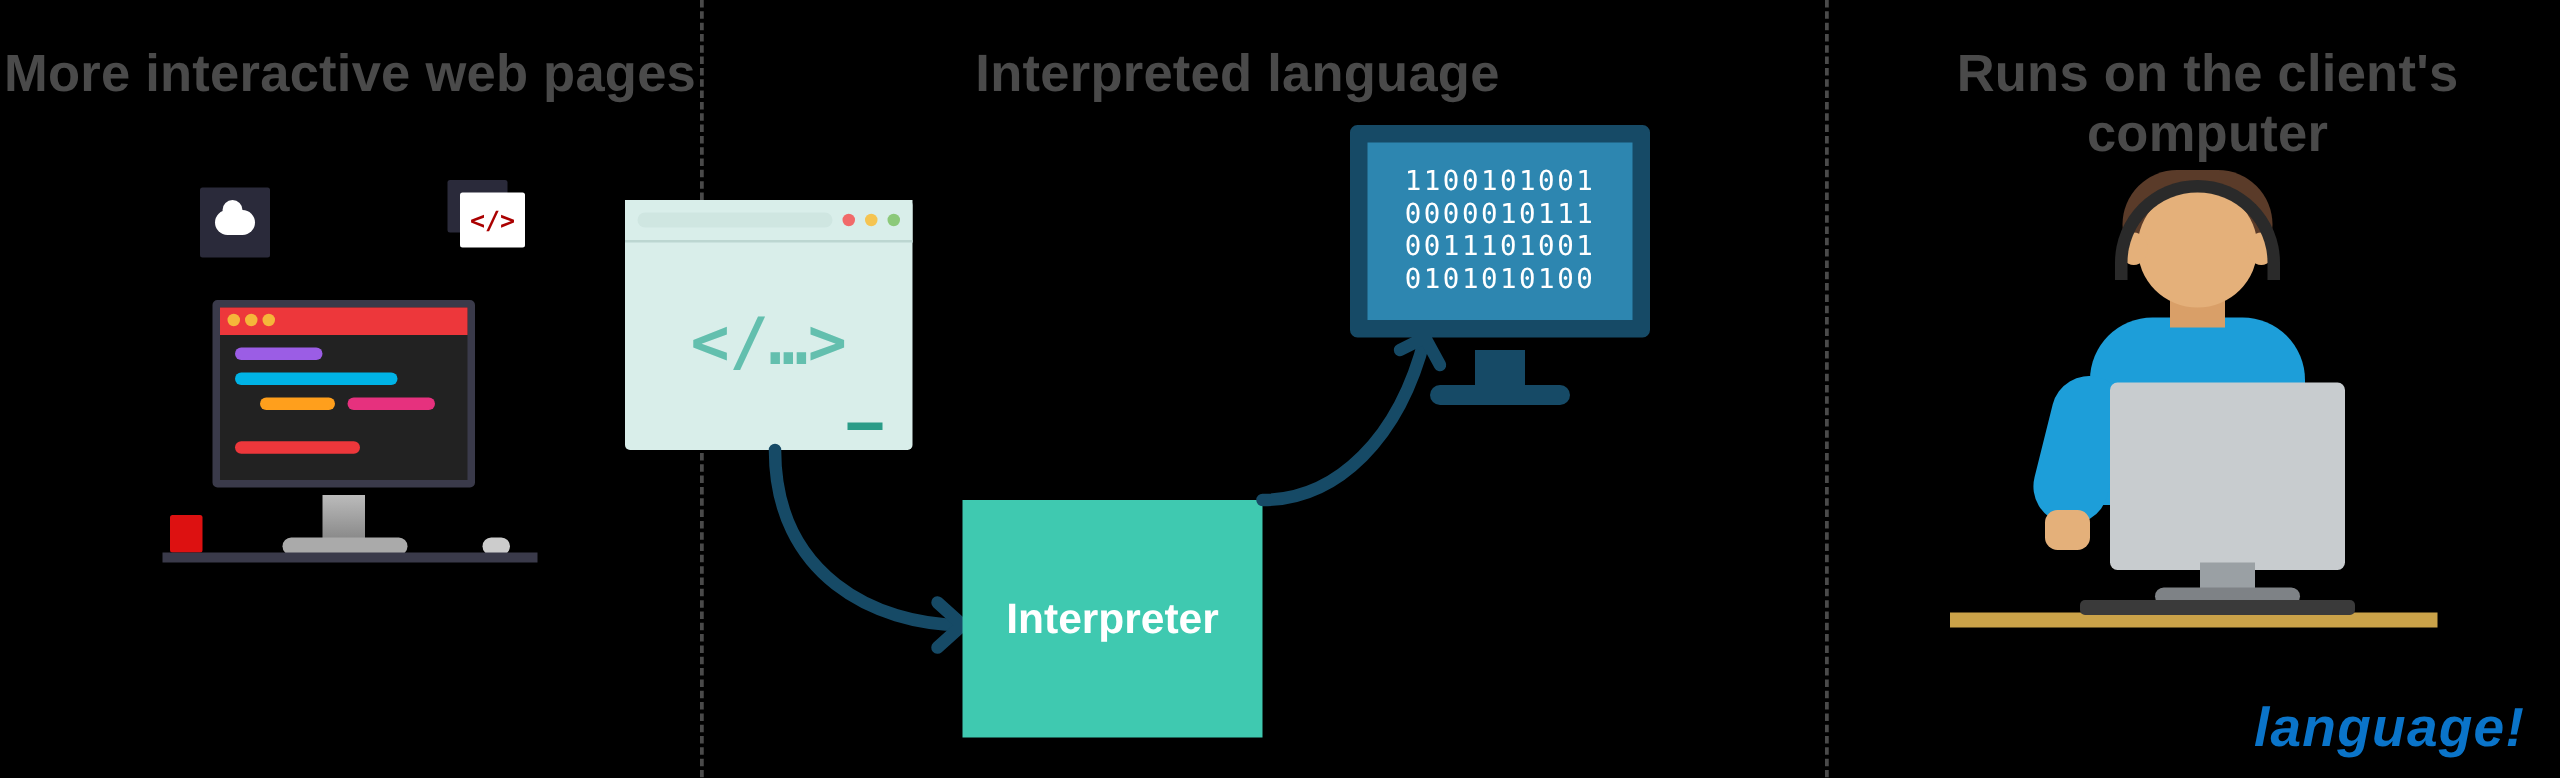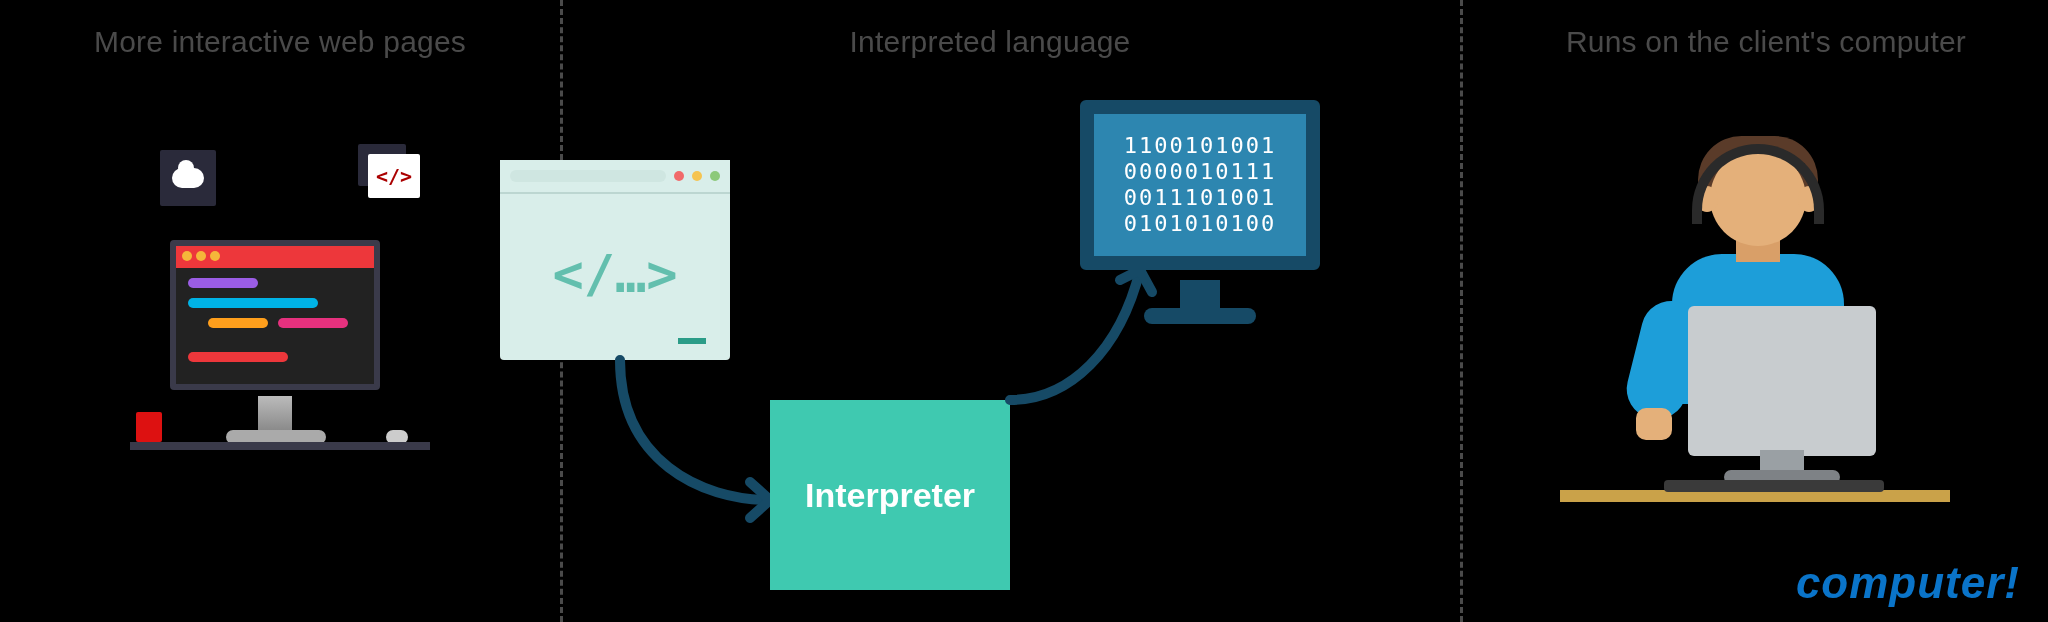--- a/index.html
+++ b/index.html
@@ -12,22 +12,22 @@
     position: relative;
     overflow: hidden;
   }
   .panel {
     position: absolute;
     top: 0;
     height: 622px;
   }
   .heading {
     color: #4a4a4a;
-    font-size: 30px;
-    font-weight: 400;
+    font-size: 42px;
+    font-weight: 700;
     text-align: center;
     letter-spacing: .2px;
   }
   .divider {
     position: absolute;
     top: 0;
     width: 0;
     height: 622px;
     border-left: 3px dashed #4a4a4a;
   }
@@ -182,13 +182,13 @@
     <div class="p3-ear r"></div>
   <div class="p3-headphones"></div>
   <div class="p3-displayback"></div>
   <div class="p3-displaystand"></div>
   <div class="p3-base"></div>
   <div class="p3-hand-l"></div>
   <div class="p3-desk"></div>
   <div class="p3-kb"></div>
 </div>
 
-<div class="brand"><span>computer!</span></div>
+<div class="brand"><span>language!</span></div>
 
 </body></html>

